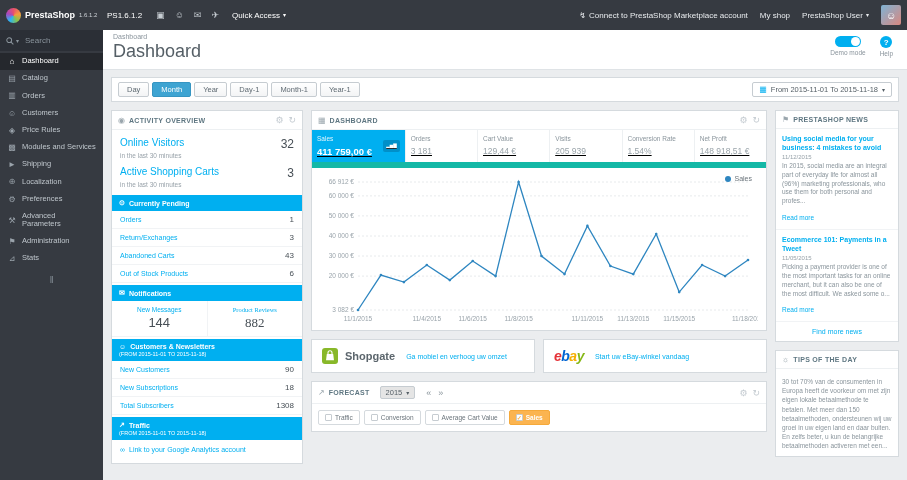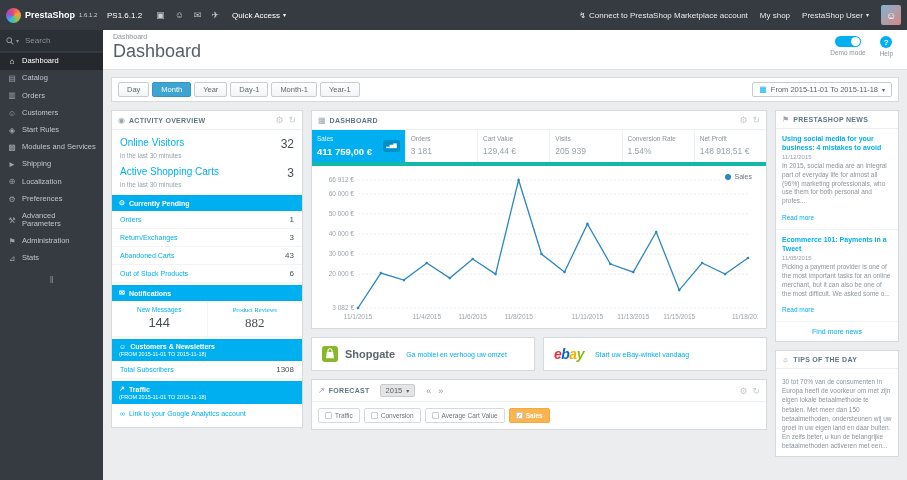--- a/index.html
+++ b/index.html
@@ -83,21 +83,21 @@
     font-size:7px; align-items:center; cursor:pointer; }
   .arow .al { color:#00aff0; }
   .arow .av { color:#474f56; font-size:8px; }
   .notif { display:flex; text-align:center; border-bottom:1px solid #f1f3f5; }
   .notif-cell { flex:1; padding:5px 2px; cursor:pointer; }
   .notif-cell + .notif-cell { border-left:1px solid #f1f3f5;font-family:Liberation Serif, serif; }
   .nc-label { font-size:6.5px; color:#00aff0; }
   .nc-value { font-size:13px; color:#474f56; margin-top:2px; }
   .ga-link { display:flex; gap:4px; align-items:center; padding:6px 8px 10px; font-size:7px; color:#00aff0; cursor:pointer; }
   
-  .kpis { display:flex; border-bottom:4px solid #14b8a6; }
+  .kpis { display:flex; border-bottom:6px solid #14b8a6;text-decoration:underline; }
   .kpi { flex:1; padding:5px 5px; border-right:1px solid #edf0f2; cursor:pointer; min-width:0; }
   .kpi:last-child { border-right:none; }
   .kpi-label { font-size:6.5px; color:#8a959c; white-space:nowrap; overflow:hidden; }
   .kpi-value { font-size:8.5px; color:#9aa4aa; margin-top:4px; white-space:nowrap; overflow:hidden; }
   .kpi.active { background:#00aff0; display:flex; align-items:center; gap:4px; flex:1.35; }
   .kpi.active .kpi-label { color:#dff4fd; }
   .kpi.active .kpi-value { color:#fff; font-weight:bold; font-size:9.5px; }
   .kpi-chart-btn { margin-left:auto; background:#0090c9; color:#fff; font-size:4.5px; padding:4px 3px;
     border-radius:2px; line-height:1; cursor:pointer; flex:0 0 auto; }
   .chart-wrap { position:relative; padding:6px 6px 2px; }
@@ -191,21 +191,21 @@
     <div class="menu-item">
       <span class="mi-icon">▥</span>
       <span>Orders</span>
     </div>
     <div class="menu-item">
       <span class="mi-icon">☺</span>
       <span>Customers</span>
     </div>
     <div class="menu-item">
       <span class="mi-icon">◈</span>
-      <span>Start Rules</span>
+      <span>Price Rules</span>
     </div>
     <div class="menu-item">
       <span class="mi-icon">▩</span>
       <span>Modules and Services</span>
     </div>
     <div class="menu-item">
       <span class="mi-icon">►</span>
       <span>Shipping</span>
     </div>
     <div class="menu-item">
@@ -331,20 +331,28 @@
             <div class="nc-label">Product Reviews</div>
             <div class="nc-value">882</div>
           </div>
         </div>
         <div class="bluebar">
           <div class="bb-line1">
             <span>☺</span>
             <span>Customers &amp; Newsletters</span>
           </div>
           <div class="bb-sub">(FROM 2015-11-01 TO 2015-11-18)</div>
+        </div>
+        <div class="arow">
+          <span class="al">New Customers</span>
+          <span class="av">90</span>
+        </div>
+        <div class="arow">
+          <span class="al">New Subscriptions</span>
+          <span class="av">18</span>
         </div>
         <div class="arow">
           <span class="al">Total Subscribers</span>
           <span class="av">1308</span>
         </div>
         <div class="bluebar">
           <div class="bb-line1">
             <span>↗</span>
             <span>Traffic</span>
           </div>

